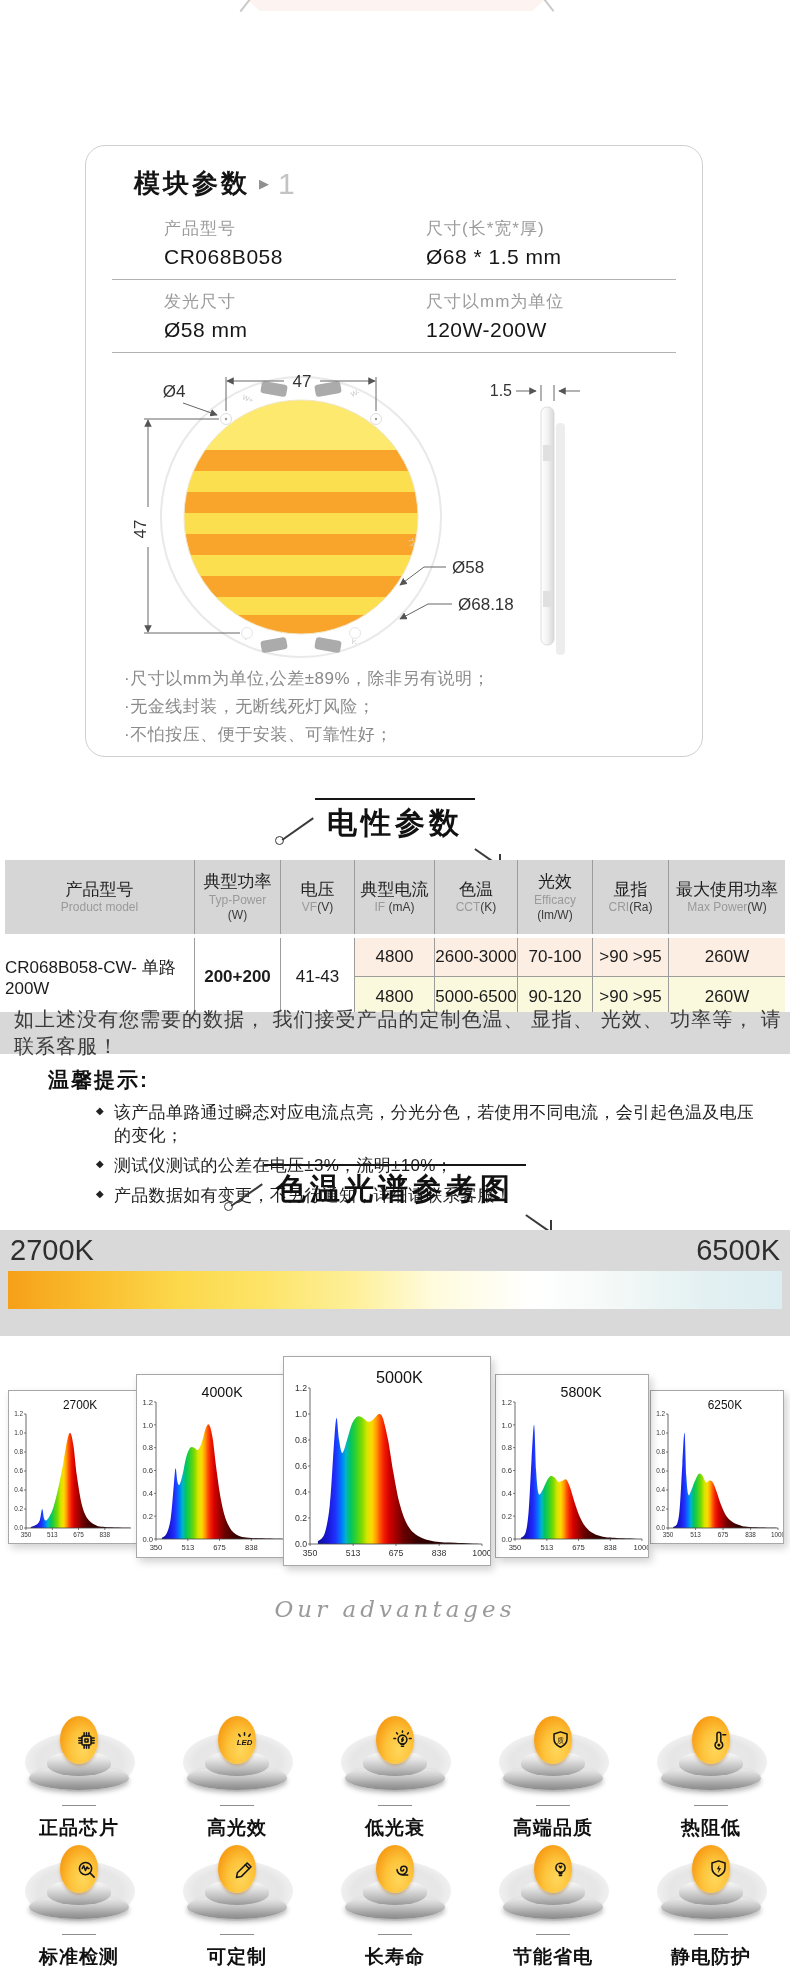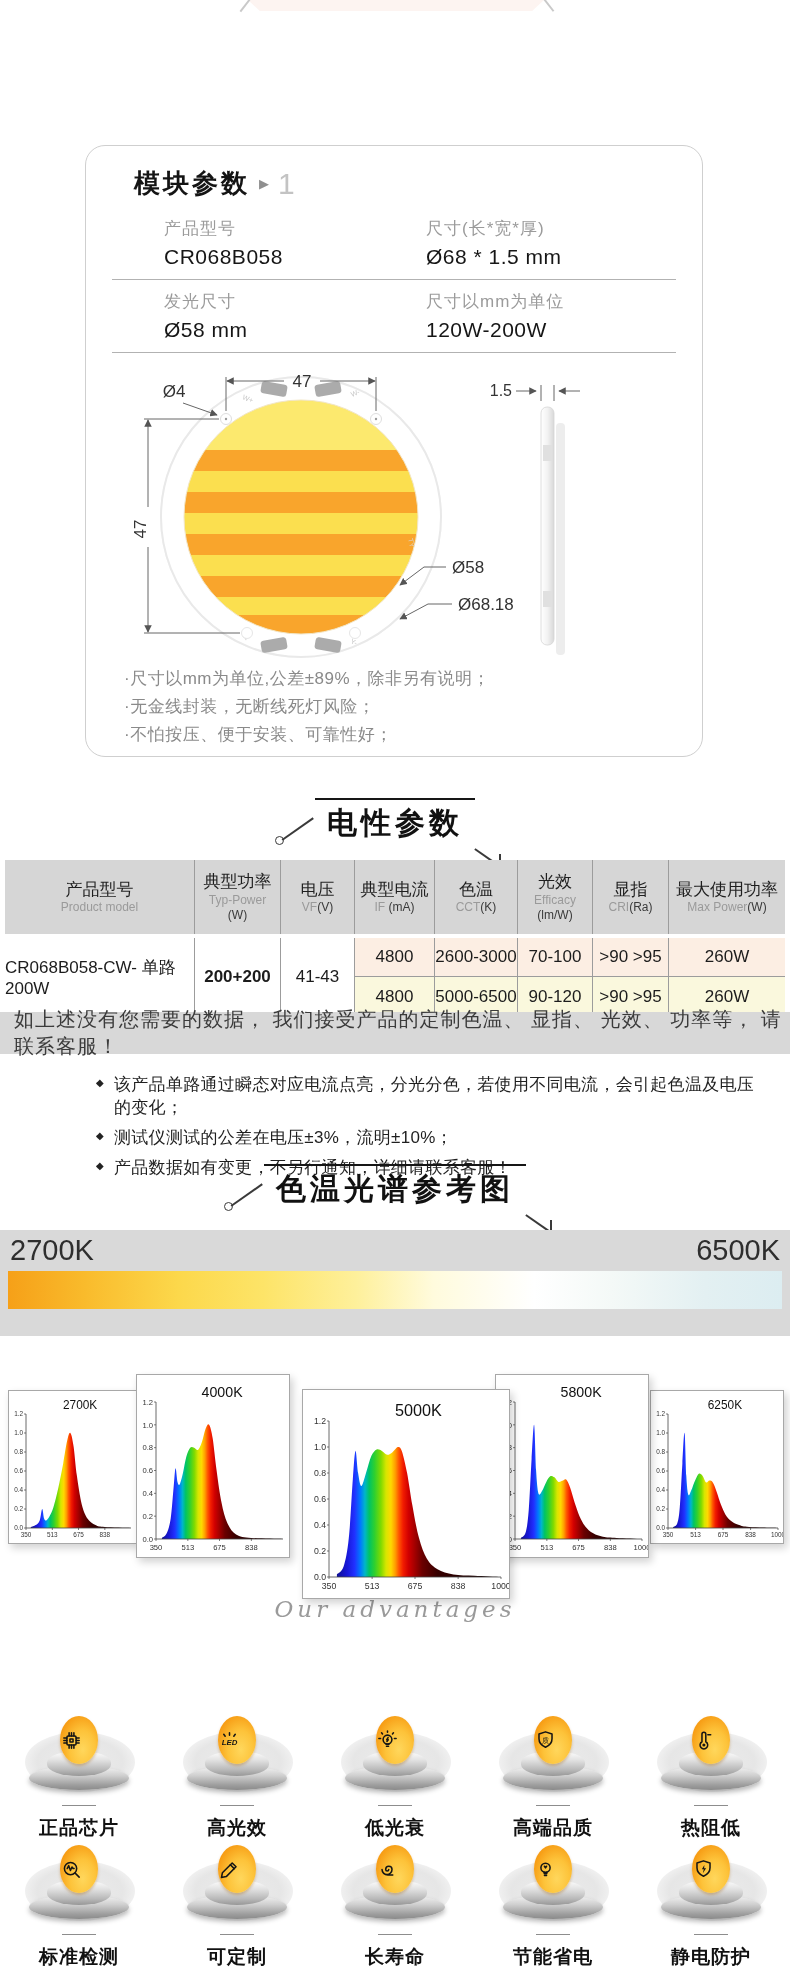--- a/index.html
+++ b/index.html
@@ -85,21 +85,21 @@
   .adv-stage{position:relative;width:158px;height:80px;}
   .halo{position:absolute;left:25px;top:16px;width:110px;height:60px;border-radius:50%;
         background:radial-gradient(ellipse at center,#ececec 0%,#e6e6e6 55%,rgba(235,235,235,0) 95%);}
   .base{position:absolute;left:29px;top:50px;width:100px;height:24px;border-radius:50%;
         background:linear-gradient(180deg,#f5f5f5,#cfcfcf 40%,#9d9d9d 80%,#8a8a8a);
         box-shadow:0 3px 5px rgba(0,0,0,.28);}
   .puck{position:absolute;left:47px;top:35px;width:64px;height:25px;border-radius:50%/46%;
         background:linear-gradient(180deg,#ffffff,#e3e3e3 35%,#b9b9b9 75%,#979797);}
   .egg{position:absolute;left:60px;top:0;width:38px;height:48px;border-radius:50%;
         background:radial-gradient(ellipse at 60% 70%,#ffd75c 0%,#fdc33a 40%,#f79d15 75%,#ef8e0a 100%);
-        display:flex;align-items:center;justify-content:flex-start;box-shadow:0 2px 3px rgba(170,100,0,.35);}
+        display:flex;align-items:center;justify-content:flex-end;box-shadow:0 2px 3px rgba(170,100,0,.35);}
   .egg svg{width:23px;height:23px;}
   .adv-div{width:34px;height:1px;background:#8d8d8d;margin:9px auto 0;}
   .adv-label{margin-top:9px;font-size:19px;font-weight:600;letter-spacing:1px;color:#111;}
 </style>
 </head>
 <body>
 
 <div class="page">
 
   <div class="banner-remnant"></div>
@@ -287,20 +287,21 @@
         <div class="bcell r1" style="grid-area: 2 / 5;">5000-6500</div>
         <div class="bcell r1" style="grid-area: 2 / 6;">90-120</div>
         <div class="bcell r1" style="grid-area: 2 / 7;">&gt;90 &gt;95</div>
         <div class="bcell r1 lastcol" style="grid-area: 2 / 8;">260W</div>
       </div>
   </div>
 
   <div class="note-bar">如上述没有您需要的数据， 我们接受产品的定制色温、 显指、 光效、 功率等， 请联系客服！</div>
 
   <div class="tips">
+    <div class="tips-title">温馨提示:</div>
     <div id="tipsList">
         <div class="tip-line">
           <span class="tip-marker">◆</span>
           <span>该产品单路通过瞬态对应电流点亮，分光分色，若使用不同电流，会引起色温及电压的变化；</span>
         </div>
         <div class="tip-line">
           <span class="tip-marker">◆</span>
           <span>测试仪测试的公差在电压±3%，流明±10%；</span>
         </div>
         <div class="tip-line">
@@ -424,21 +425,21 @@
           <path d="M19 164V166" stroke="#444" stroke-width="0.7"></path>
           <text x="19" y="174.644" text-anchor="middle" font-size="7.644" fill="#333">350</text>
           <path d="M50.847692307692306 164V166" stroke="#444" stroke-width="0.7"></path>
           <text x="50.847692307692306" y="174.644" text-anchor="middle" font-size="7.644" fill="#333">513</text>
           <path d="M82.5 164V166" stroke="#444" stroke-width="0.7"></path>
           <text x="82.5" y="174.644" text-anchor="middle" font-size="7.644" fill="#333">675</text>
           <path d="M114.3476923076923 164V166" stroke="#444" stroke-width="0.7"></path>
           <text x="114.3476923076923" y="174.644" text-anchor="middle" font-size="7.644" fill="#333">838</text>
         </svg>
       </div>
-      <div class="chart-card" style="left: 302px; top: 0px; width: 206px; height: 208px; z-index: 5; margin-top: 33px;">
+      <div class="chart-card" style="left: 283px; top: 0px; width: 206px; height: 208px; z-index: 5;">
         <svg width="206" height="208" viewBox="0 0 206 208">
           <defs>
             <linearGradient id="sg2" gradientUnits="userSpaceOnUse" x1="26" x2="198" y1="0" y2="0">
               <stop offset="0.0%" stop-color="#0a0a60"></stop>
               <stop offset="10.5%" stop-color="#1717d8"></stop>
               <stop offset="14.8%" stop-color="#2130ff"></stop>
               <stop offset="18.2%" stop-color="#0078ff"></stop>
               <stop offset="20.9%" stop-color="#00b6c8"></stop>
               <stop offset="23.4%" stop-color="#00c463"></stop>
               <stop offset="26.5%" stop-color="#2fd02f"></stop>

